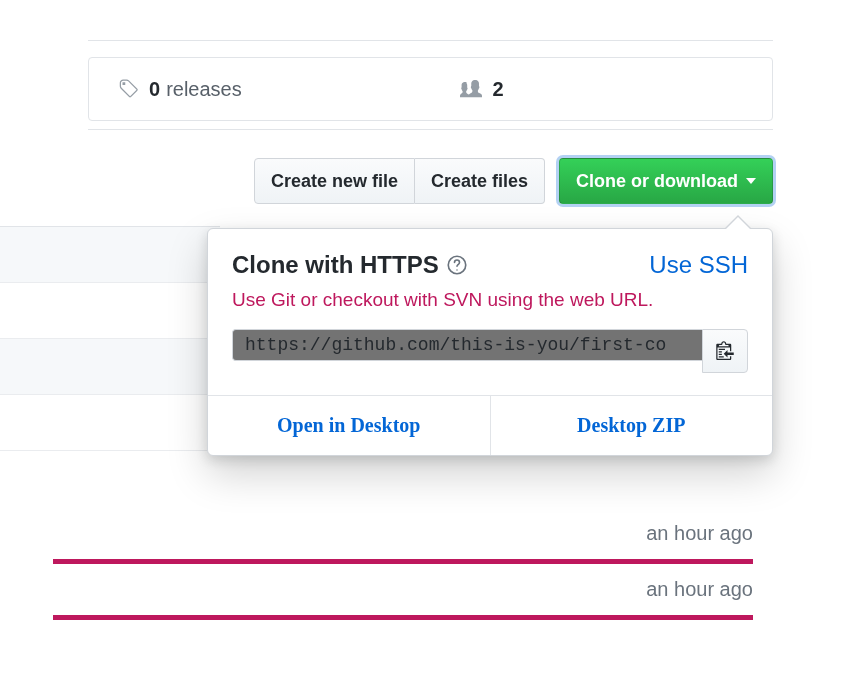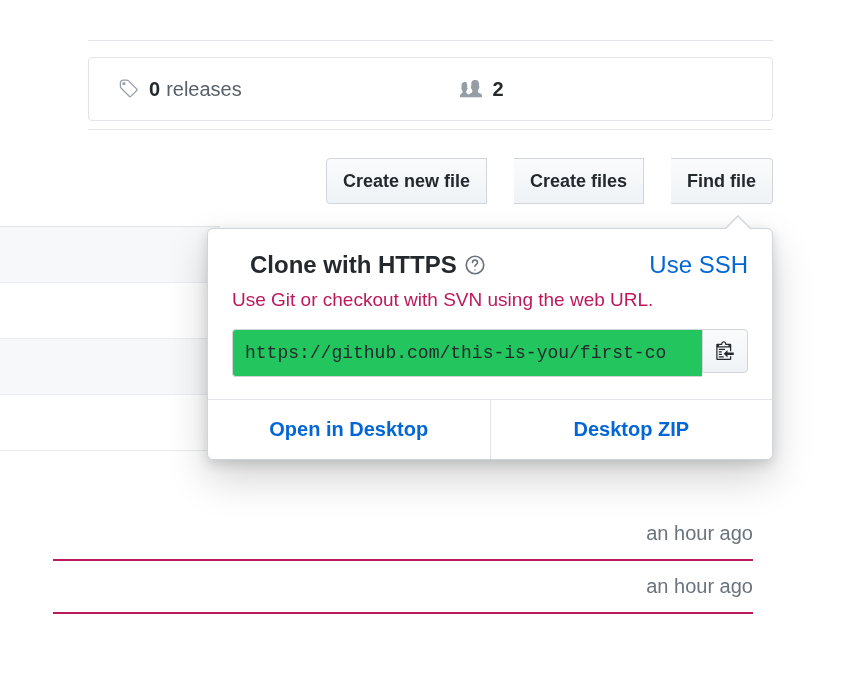--- a/index.html
+++ b/index.html
@@ -61,21 +61,20 @@
       font-size: 18px;
       font-weight: 600;
       padding: 10px 16px;
       border: 1px solid #d1d5da;
       background: linear-gradient(#fafbfc, #eff3f6);
       color: #24292e;
       cursor: pointer;
       height: 46px;
       display: flex;
       align-items: center;
-      margin-left: 27px;
     }
     .btn-group .btn:first-child {
       border-radius: 4px 0 0 4px;
     }
     .btn-group .btn:not(:first-child) {
       border-left: none;
     }
     .btn-group .btn:last-child {
       border-radius: 0 4px 4px 0;
     }
@@ -124,21 +123,20 @@
       border-bottom: 13px solid #fff;
     }
     .dropdown-body {
       padding: 22px 24px;
     }
     .dropdown-header {
       display: flex;
       justify-content: space-between;
       align-items: center;
       margin-bottom: 10px;
-      margin-left: 18px;
     }
     .dropdown-title {
       font-size: 24px;
       font-weight: 600;
       color: #24292e;
       display: flex;
       align-items: center;
     }
     .dropdown-title .help-icon {
       margin-left: 8px;
@@ -159,22 +157,22 @@
     }
     .url-input {
       flex: 1;
       border: 1px solid #d1d5da;
       border-right: none;
       border-radius: 4px 0 0 4px;
       padding: 8px 12px;
       font-family: "SFMono-Regular", Consolas, "Liberation Mono", Menlo, monospace;
       font-size: 18px;
       color: #24292e;
-      height: 48px;
-      background: #22c55e;
+      height: 32px;
+      background: #737373;
       overflow: hidden;
       text-overflow: clip;
       white-space: nowrap;
     }
     .copy-btn {
       width: 46px;
       height: 44px;
       border: 1px solid #d1d5da;
       border-radius: 0 4px 4px 0;
       background: linear-gradient(#fafbfc, #eff3f6);
@@ -188,35 +186,36 @@
       border-top: 1px solid #e1e4e8;
     }
     .footer-btn {
       flex: 1;
       text-align: center;
       padding: 18px 0;
       color: #0366d6;
       font-size: 20px;
       font-weight: 600;
       cursor: pointer;
+      font-family: Liberation Serif, serif;
     }
     .footer-btn:first-child {
       border-right: 1px solid #e1e4e8;
     }
     .timestamps {
       position: absolute;
       right: 108px;
       top: 508px;
       text-align: right;
     }
     .ts {
       color: #6a737d;
       font-size: 20px;
       padding: 14px 0;
-      border-bottom: 2px solid #be185d;
+      border-bottom: 5px solid #be185d;
       width: 700px;
       text-align: right;
     }
     .bg-rows {
       position: absolute;
       left: 0;
       top: 226px;
       width: 220px;
       border-top: 1px solid #e1e4e8;
     }
@@ -250,22 +249,25 @@
       </span>
       <span class="bold">2</span>
     </div>
   </div>
   <div class="stats-divider-bottom"></div>
 
   <div class="action-row">
     <div class="btn-group">
       <button class="btn">Create new file</button>
       <button class="btn">Create files</button>
-      <button class="btn">Find file</button>
-    </div>
+    </div>
+    <button class="btn btn-primary">
+      <span>Clone or download</span>
+      <span class="caret"></span>
+    </button>
   </div>
 </div>
 
 <div class="bg-rows">
   <div class="bg-row"></div>
   <div class="bg-row white"></div>
   <div class="bg-row"></div>
   <div class="bg-row white"></div>
 </div>
 

